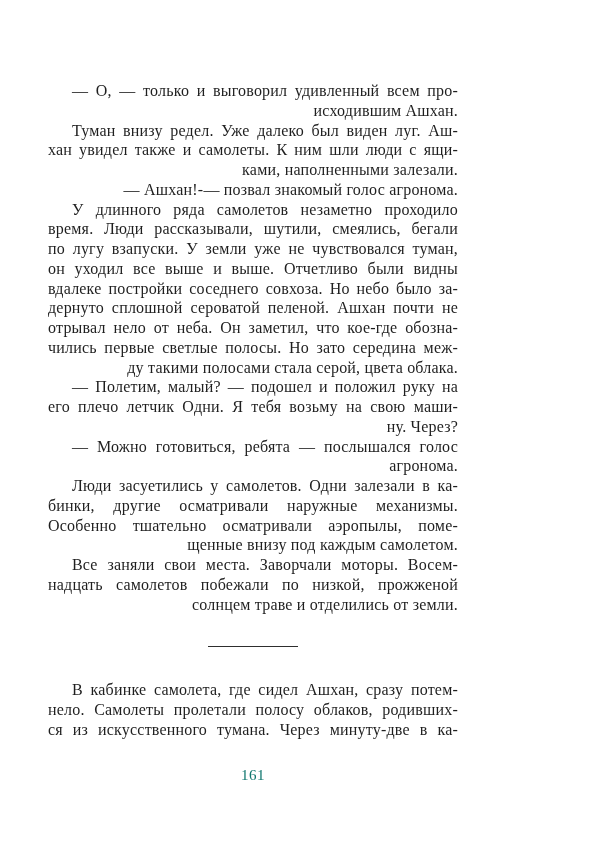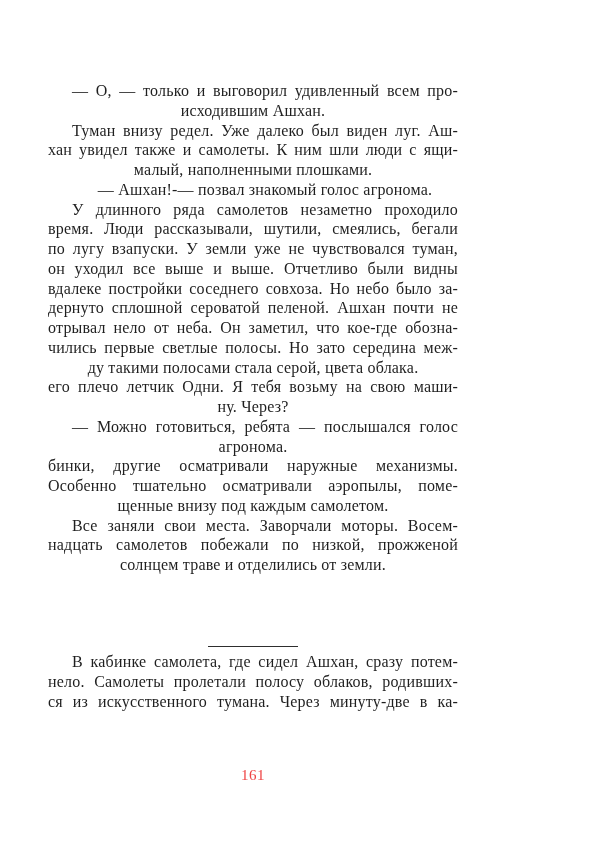--- a/index.html
+++ b/index.html
@@ -18,23 +18,23 @@
   }
   .text-block {
     position: absolute;
     left: 48px;
     width: 410px;
     font-size: 16px;
     line-height: 19.75px;
     letter-spacing: 0.2px;
   }
   #block1 { top: 81px; }
-  #block2 { top: 652px; }
+  #block2 { top: 680px; }
   .ln {
-    text-align: center;
+    text-align: right;
     white-space: normal;
   }
   .jst {
     text-align: justify;
     text-align-last: justify;
   }
   .ind {
     text-indent: 24px;
   }
   .divider {
@@ -46,48 +46,50 @@
     background: #2e2e2e;
   }
   .pageno {
     position: absolute;
     left: 48px;
     top: 767px;
     width: 410px;
     text-align: center;
     font-size: 15px;
     letter-spacing: 0.5px;
-    color: #ef4444;
+    color: #0f766e;
   }
 </style>
 </head>
 <body>
 
 <div class="page">
 
   <div class="text-block" id="block1">
     <div class="ln ind jst">— О, — только и выговорил удивленный всем про-</div>
     <div class="ln">исходившим Ашхан.</div>
     <div class="ln ind jst">Туман внизу редел. Уже далеко был виден луг. Аш-</div>
     <div class="ln jst">хан увидел также и самолеты. К ним шли люди с ящи-</div>
-    <div class="ln">малый, наполненными плошками.</div>
+    <div class="ln">ками, наполненными залезали.</div>
     <div class="ln ind">— Ашхан!-— позвал знакомый голос агронома.</div>
     <div class="ln ind jst">У длинного ряда самолетов незаметно проходило</div>
     <div class="ln jst">время. Люди рассказывали, шутили, смеялись, бегали</div>
     <div class="ln jst">по лугу взапуски. У земли уже не чувствовался туман,</div>
     <div class="ln jst">он уходил все выше и выше. Отчетливо были видны</div>
     <div class="ln jst">вдалеке постройки соседнего совхоза. Но небо было за-</div>
     <div class="ln jst">дернуто сплошной сероватой пеленой. Ашхан почти не</div>
     <div class="ln jst">отрывал нело от неба. Он заметил, что кое-где обозна-</div>
     <div class="ln jst">чились первые светлые полосы. Но зато середина меж-</div>
     <div class="ln">ду такими полосами стала серой, цвета облака.</div>
+    <div class="ln ind jst">— Полетим, малый? — подошел и положил руку на</div>
     <div class="ln jst">его плечо летчик Одни. Я тебя возьму на свою маши-</div>
     <div class="ln">ну. Через?</div>
     <div class="ln ind jst">— Можно готовиться, ребята — послышался голос</div>
     <div class="ln">агронома.</div>
+    <div class="ln ind jst">Люди засуетились у самолетов. Одни залезали в ка-</div>
     <div class="ln jst">бинки, другие осматривали наружные механизмы.</div>
     <div class="ln jst">Особенно тшательно осматривали аэропылы, поме-</div>
     <div class="ln">щенные внизу под каждым самолетом.</div>
     <div class="ln ind jst">Все заняли свои места. Заворчали моторы. Восем-</div>
     <div class="ln jst">надцать самолетов побежали по низкой, прожженой</div>
     <div class="ln">солнцем траве и отделились от земли.</div>
   </div>
 
   <div class="divider"></div>
 

